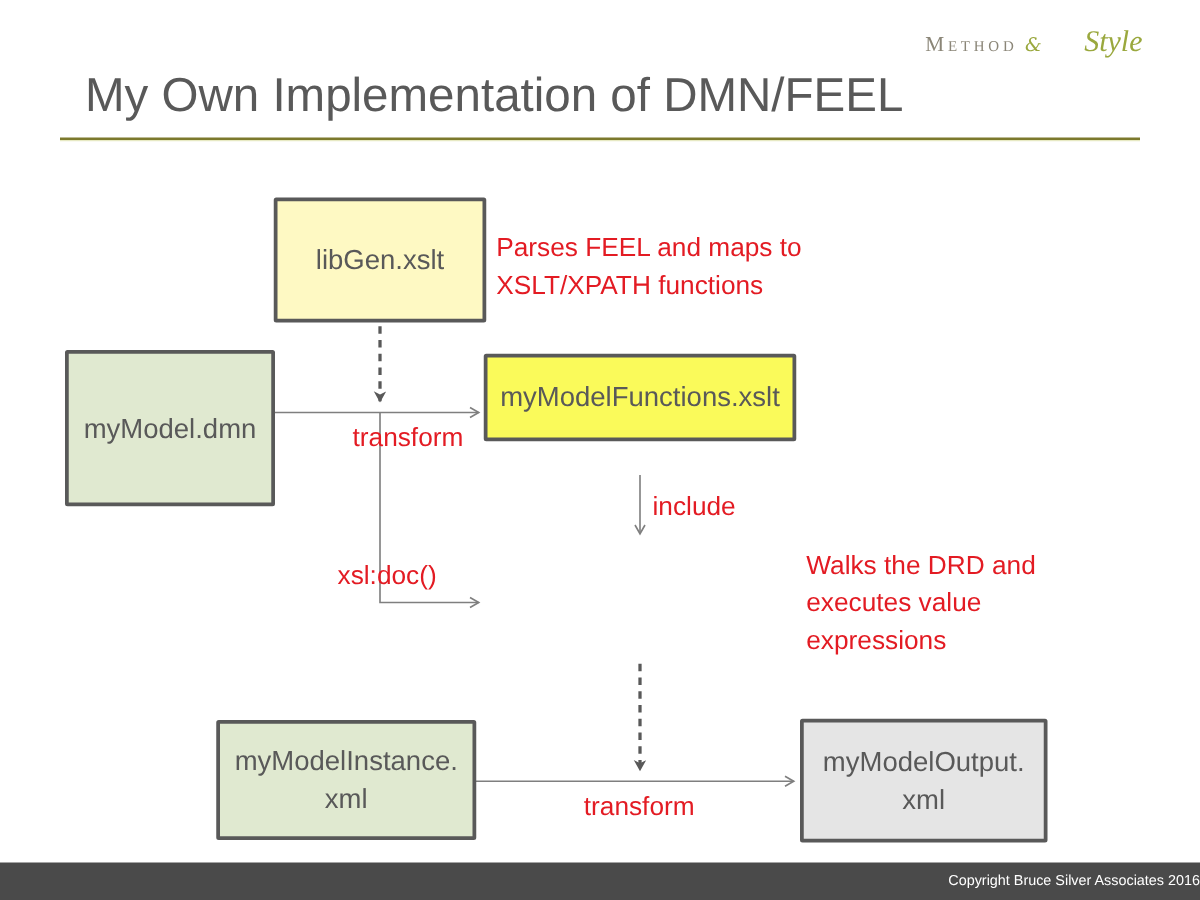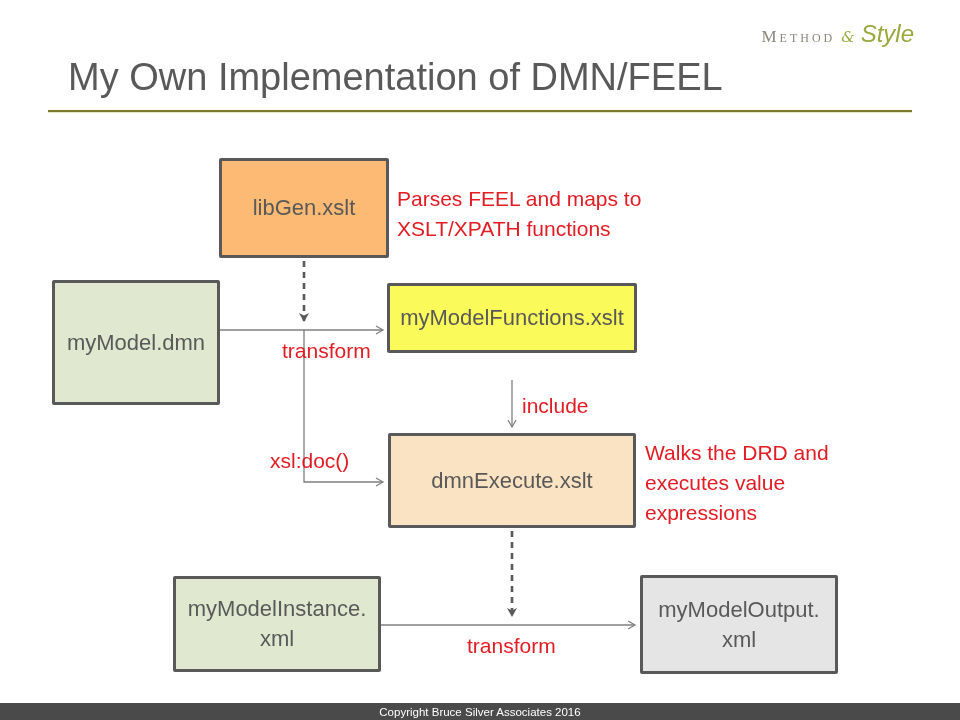--- a/index.html
+++ b/index.html
@@ -5,21 +5,21 @@
   html,body { margin:0; padding:0; background:#e9e9e9; }
   .slide {
     position:relative; width:960px; height:720px; background:#ffffff;
     font-family:"Liberation Sans", sans-serif; overflow:hidden;
     margin:0 auto;
   }
   
   .logo { position:absolute; top:22px; right:46px; display:flex; align-items:baseline; gap:6px; }
   .logo-method { font-family:"Liberation Serif", serif; font-variant:small-caps; letter-spacing:3px; font-size:17px;text-align:center; }
   .logo-amp { font-family:"DejaVu Serif", serif; font-style:italic; font-size:15px; }
-  .logo-style { font-family:Liberation Sans, sans-serif; font-style:italic; font-size:24px; line-height:1; }
+  .logo-style { font-family:Liberation Serif, serif; font-style:italic; font-size:24px; line-height:1;margin-left:28px; }
   .title { position:absolute; left:56px; top:44px; margin:12px; font-size:38px; font-weight:400; }
   .rule { position:absolute; left:48px; top:110px; width:864px; height:0;
           border-top:2px solid #7C792D; border-bottom:1px solid #E7E9C3; }
   
   .node {
     position:absolute; box-sizing:border-box; border:3px solid #595959; border-radius:2px;
     display:flex; align-items:center; justify-content:center; text-align:center;
     font-size:22px; color:#595959; white-space:pre-line; line-height:1.35;
   }
   .n-libgen   { left:219px; top:158px; width:170px; height:100px; }
@@ -33,22 +33,22 @@
   .a-parses    { left:397px; top:184px; }
   .a-transform1{ left:282px; top:336px; }
   .a-include   { left:522px; top:391px; }
   .a-xsldoc    { left:270px; top:446px; }
   .a-walks     { left:645px; top:438px; }
   .a-transform2{ left:467px; top:631px; }
   
   .connectors { position:absolute; left:0; top:0; width:960px; height:720px; }
   
   .footer {
-    position:absolute; left:0; right:0; bottom:0; height:17px;
-    display:flex; align-items:center; justify-content:center;
+    position:absolute; left:0; right:0; bottom:0; height:30px;
+    display:flex; align-items:center; justify-content:flex-end;
     font-size:11.5px; color:#ffffff;
   }
 </style>
 </head>
 <body>
 
 <div class="slide">
 
   <div class="logo">
     <span class="logo-method" style="color: rgb(139, 134, 120);">Method</span>
@@ -75,24 +75,23 @@
 
     <path d="M304,330 L304,482 L383,482" fill="none" stroke="#7F7F7F" stroke-width="1.3" marker-end="url(#chev)"></path>
 
     <path d="M512,380 L512,427" fill="none" stroke="#7F7F7F" stroke-width="1.3" marker-end="url(#chev)"></path>
 
     <path d="M512,531 L512,616" fill="none" stroke="#595959" stroke-width="2.6" stroke-dasharray="6 5" marker-end="url(#arrowFill)"></path>
 
     <path d="M365,625 L635,625" fill="none" stroke="#7F7F7F" stroke-width="1.3" marker-end="url(#chev)"></path>
   </svg>
 
-  <div class="node n-libgen" style="background-color: #fdba74;">libGen.xslt</div>
+  <div class="node n-libgen" style="background-color: #fef9c3;">libGen.xslt</div>
   <div class="node n-mymodel" style="background-color: rgb(224, 233, 208);">myModel.dmn</div>
   <div class="node n-functions" style="background-color: rgb(250, 250, 90);">myModelFunctions.xslt</div>
-  <div class="node n-execute" style="background-color: rgb(250, 227, 194);">dmnExecute.xslt</div>
   <div class="node n-instance" style="background-color: rgb(224, 233, 208);">myModelInstance.
 xml</div>
   <div class="node n-output" style="background-color: #e5e5e5;">myModelOutput.
 xml</div>
 
   <div class="note a-parses" style="color: rgb(227, 27, 35);">Parses FEEL and maps to
 XSLT/XPATH functions</div>
   <div class="note a-transform1" style="color: rgb(227, 27, 35);">transform</div>
   <div class="note a-include" style="color: rgb(227, 27, 35);">include</div>
   <div class="note a-xsldoc" style="color: rgb(227, 27, 35);">xsl:doc()</div>

